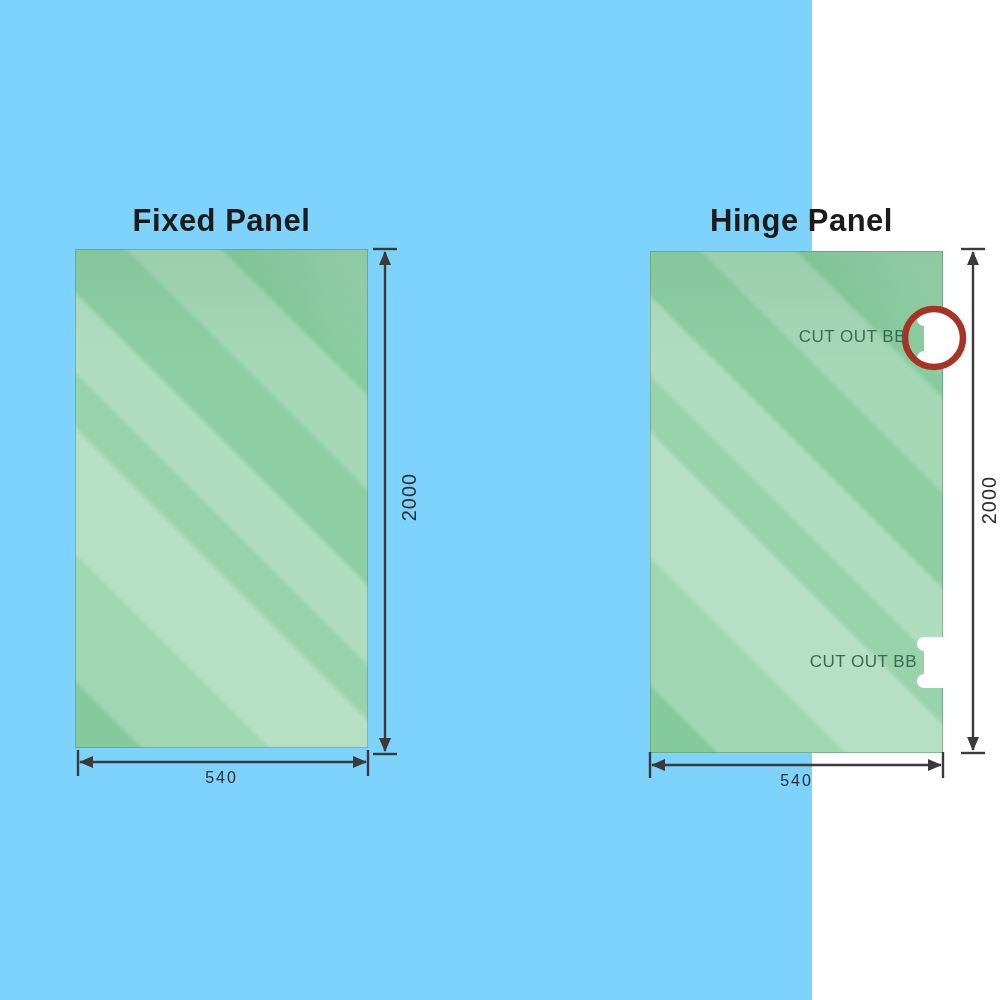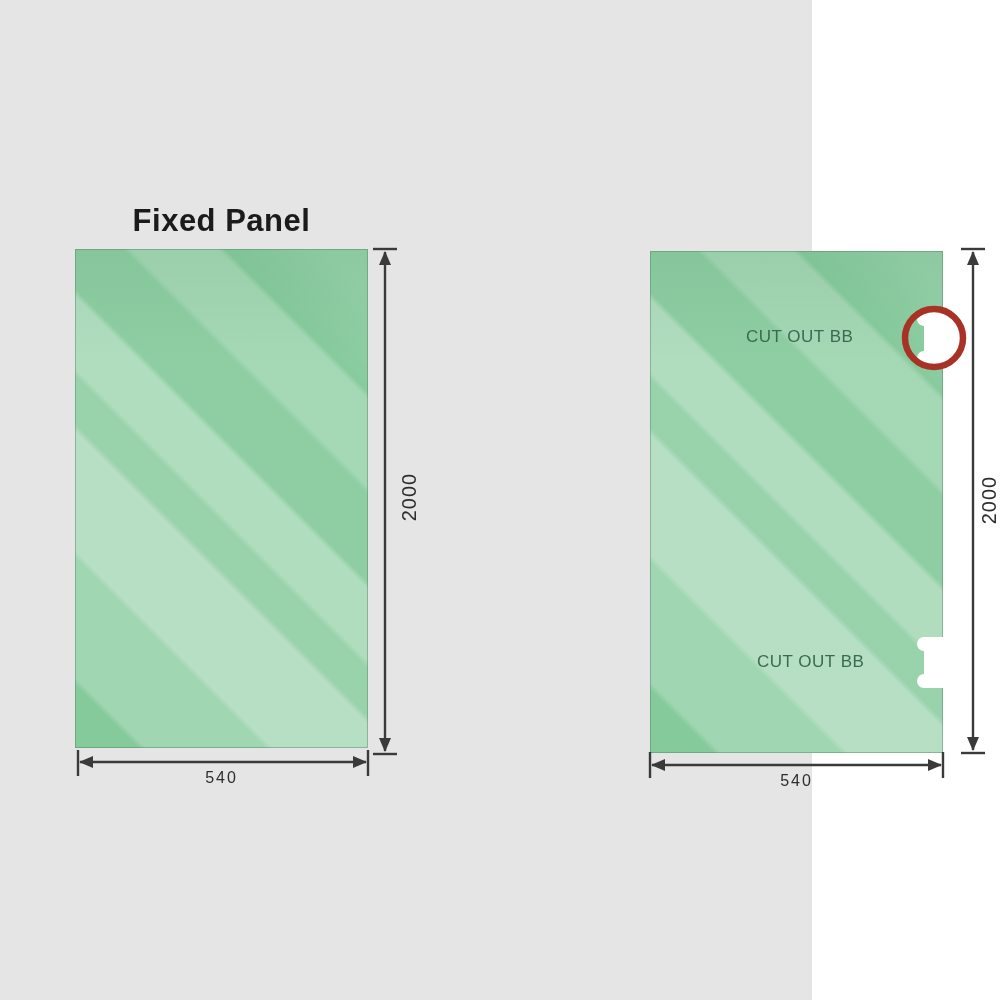--- a/index.html
+++ b/index.html
@@ -1,21 +1,21 @@
 <!DOCTYPE html>
 <html><head>
 <meta charset="utf-8">
 <style>
   html,body{margin:0;padding:0;}
   body{
     width:1000px;height:1000px;background:#ffffff;
     font-family:"Liberation Sans", sans-serif;
     position:relative;overflow:hidden;
   }
-  .canvas{position:absolute;left:0;top:0;width:812px;height:1000px;background:#e5e5e5;}
+  .canvas{position:absolute;left:0;top:0;width:812px;height:1000px;background:#7dd3fc;}
 
   .panel-title{
     position:absolute;
     font-size:31px;font-weight:bold;color:#1b1b1b;
     text-align:center;letter-spacing:0.5px;
   }
   .title-fixed{left:75px;top:203px;width:293px;}
   .title-hinge{left:655px;top:203px;width:293px;}
 
   .glass{
@@ -50,37 +50,38 @@
     font-size:16px;letter-spacing:2px;text-align:center;
   }
   .dim-label.vertical{font-size:20px;letter-spacing:1px;transform:rotate(-90deg);}
   .hlabel-fixed{left:369px;top:486px;width:80px;height:22px;}
   .hlabel-hinge{left:949px;top:489px;width:80px;height:22px;}
   .wlabel-fixed{left:75px;top:769px;width:293px;}
   .wlabel-hinge{left:650px;top:772px;width:293px;}
 
   .cutout-label{
     position:absolute;color:#3a6a52;
-    font-size:17px;letter-spacing:0.5px;text-align:left;
+    font-size:17px;letter-spacing:0.5px;text-align:right;
   }
   .cutout-label-top{left:746px;top:327px;width:160px;}
   .cutout-label-bottom{left:757px;top:652px;width:160px;}
 
   svg.overlay{position:absolute;left:0;top:0;}
 </style>
 </head>
 <body>
 
 <div class="canvas">
 
   <div class="panel-title title-fixed">Fixed Panel</div>
   <div class="glass glass-fixed"></div>
   <div class="dim-label vertical hlabel-fixed">2000</div>
   <div class="dim-label wlabel-fixed">540</div>
 
+  <div class="panel-title title-hinge">Hinge Panel</div>
   <div class="glass glass-hinge"></div>
   <div class="dim-label vertical hlabel-hinge">2000</div>
   <div class="dim-label wlabel-hinge">540</div>
 
   <svg class="overlay" width="1000" height="1000" viewBox="0 0 1000 1000">
 
     <g stroke="#3a3a3a" stroke-width="2.4">
       <line x1="373" y1="249" x2="397" y2="249"></line>
       <line x1="385" y1="252" x2="385" y2="751"></line>
       <line x1="373" y1="754" x2="397" y2="754"></line>

